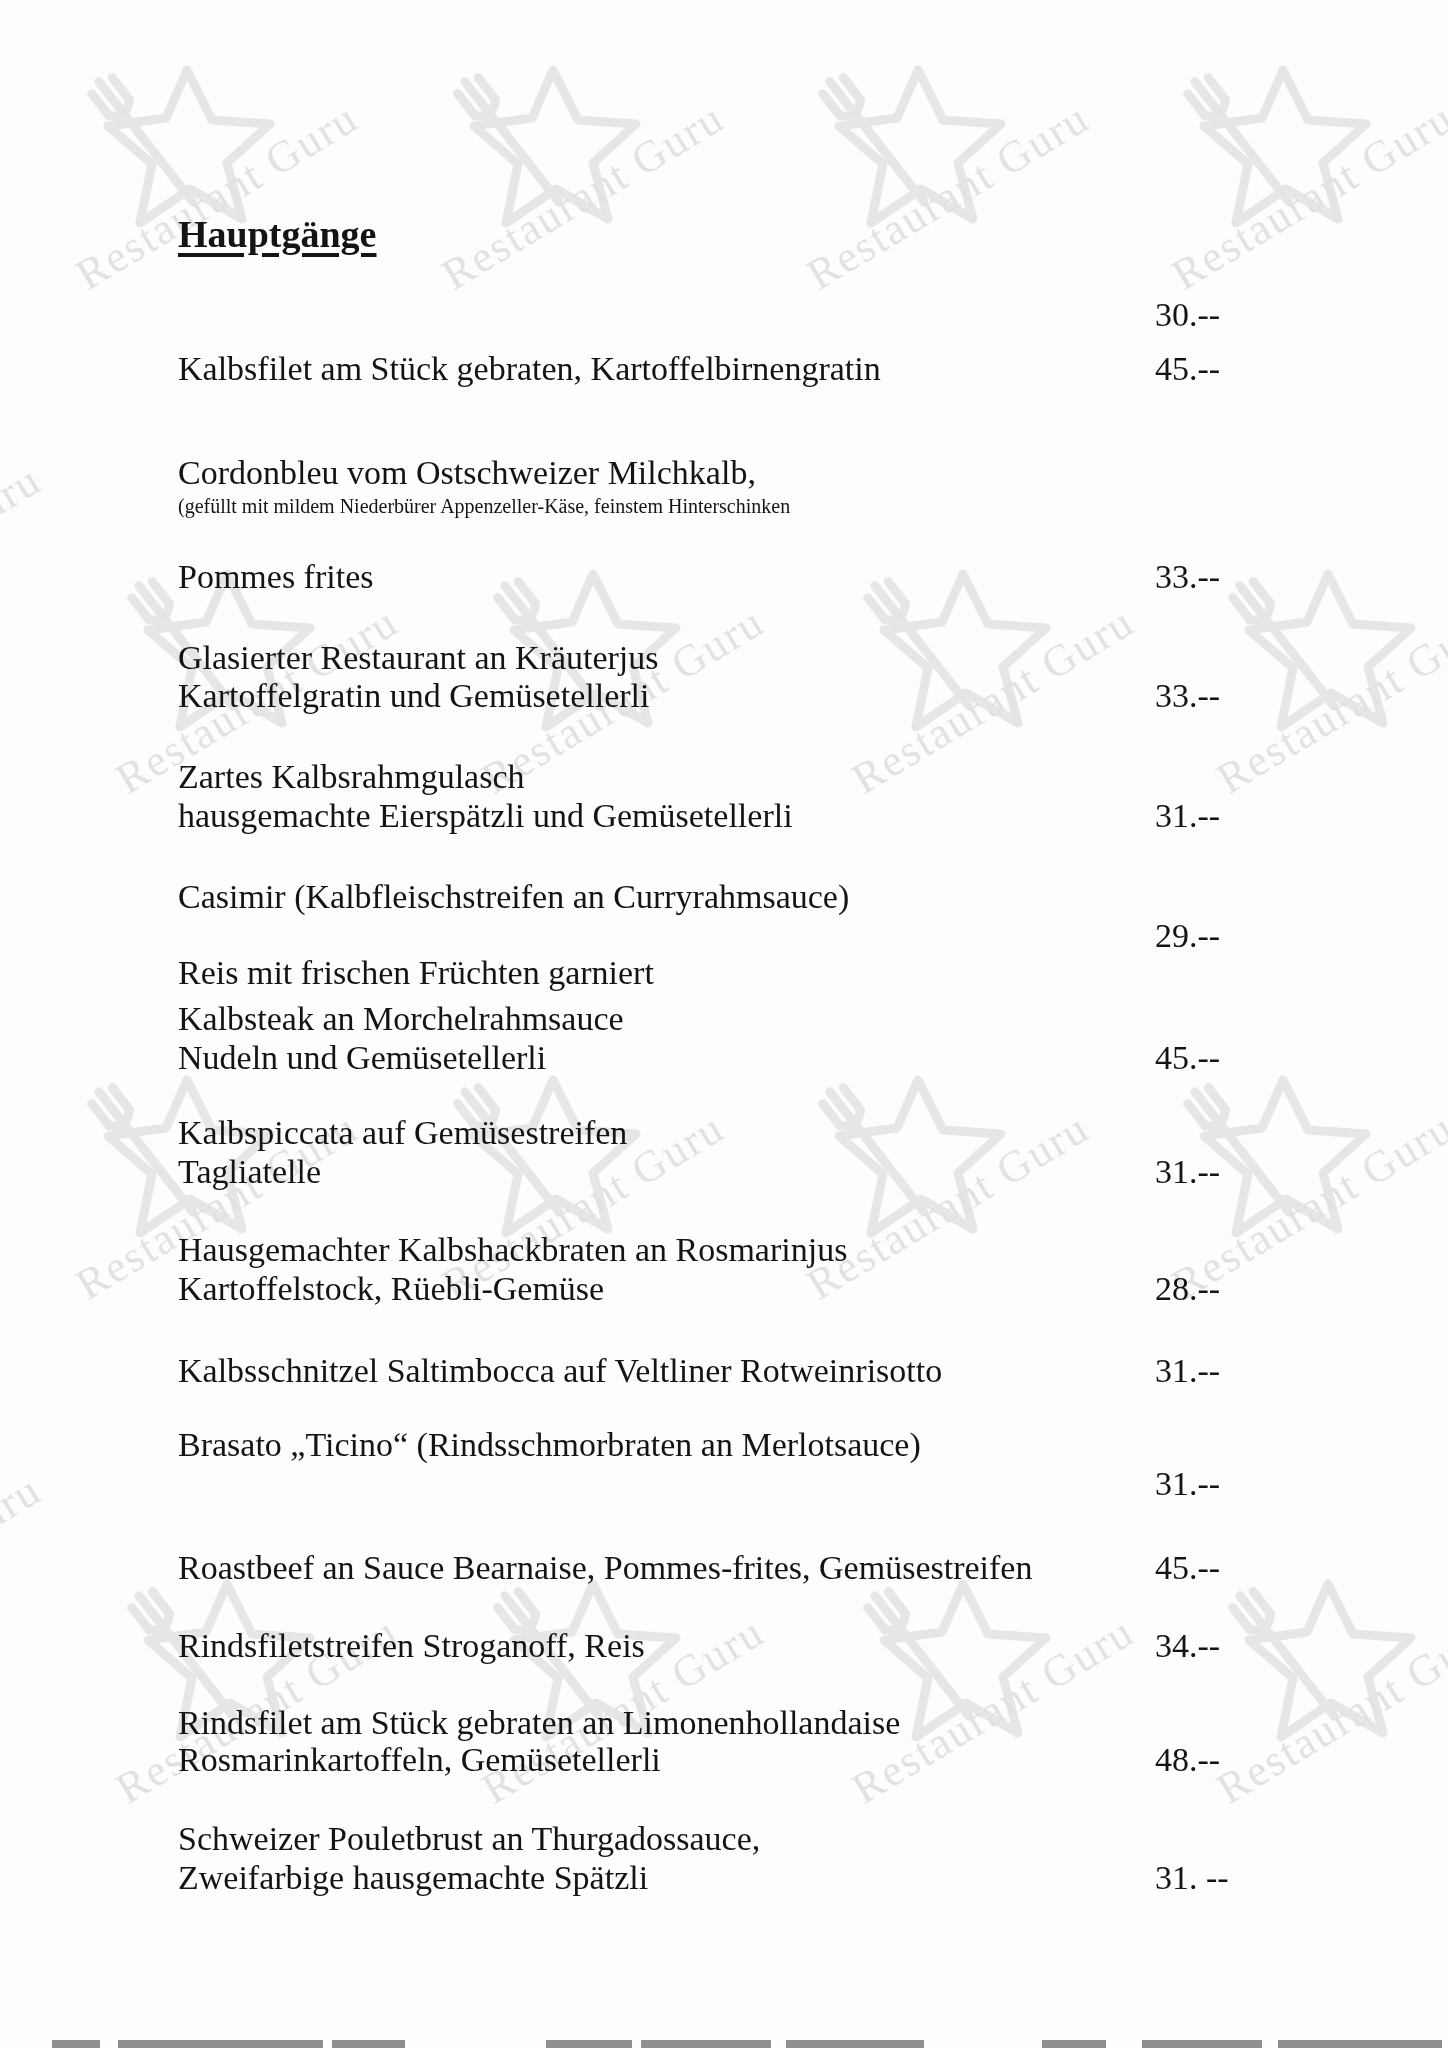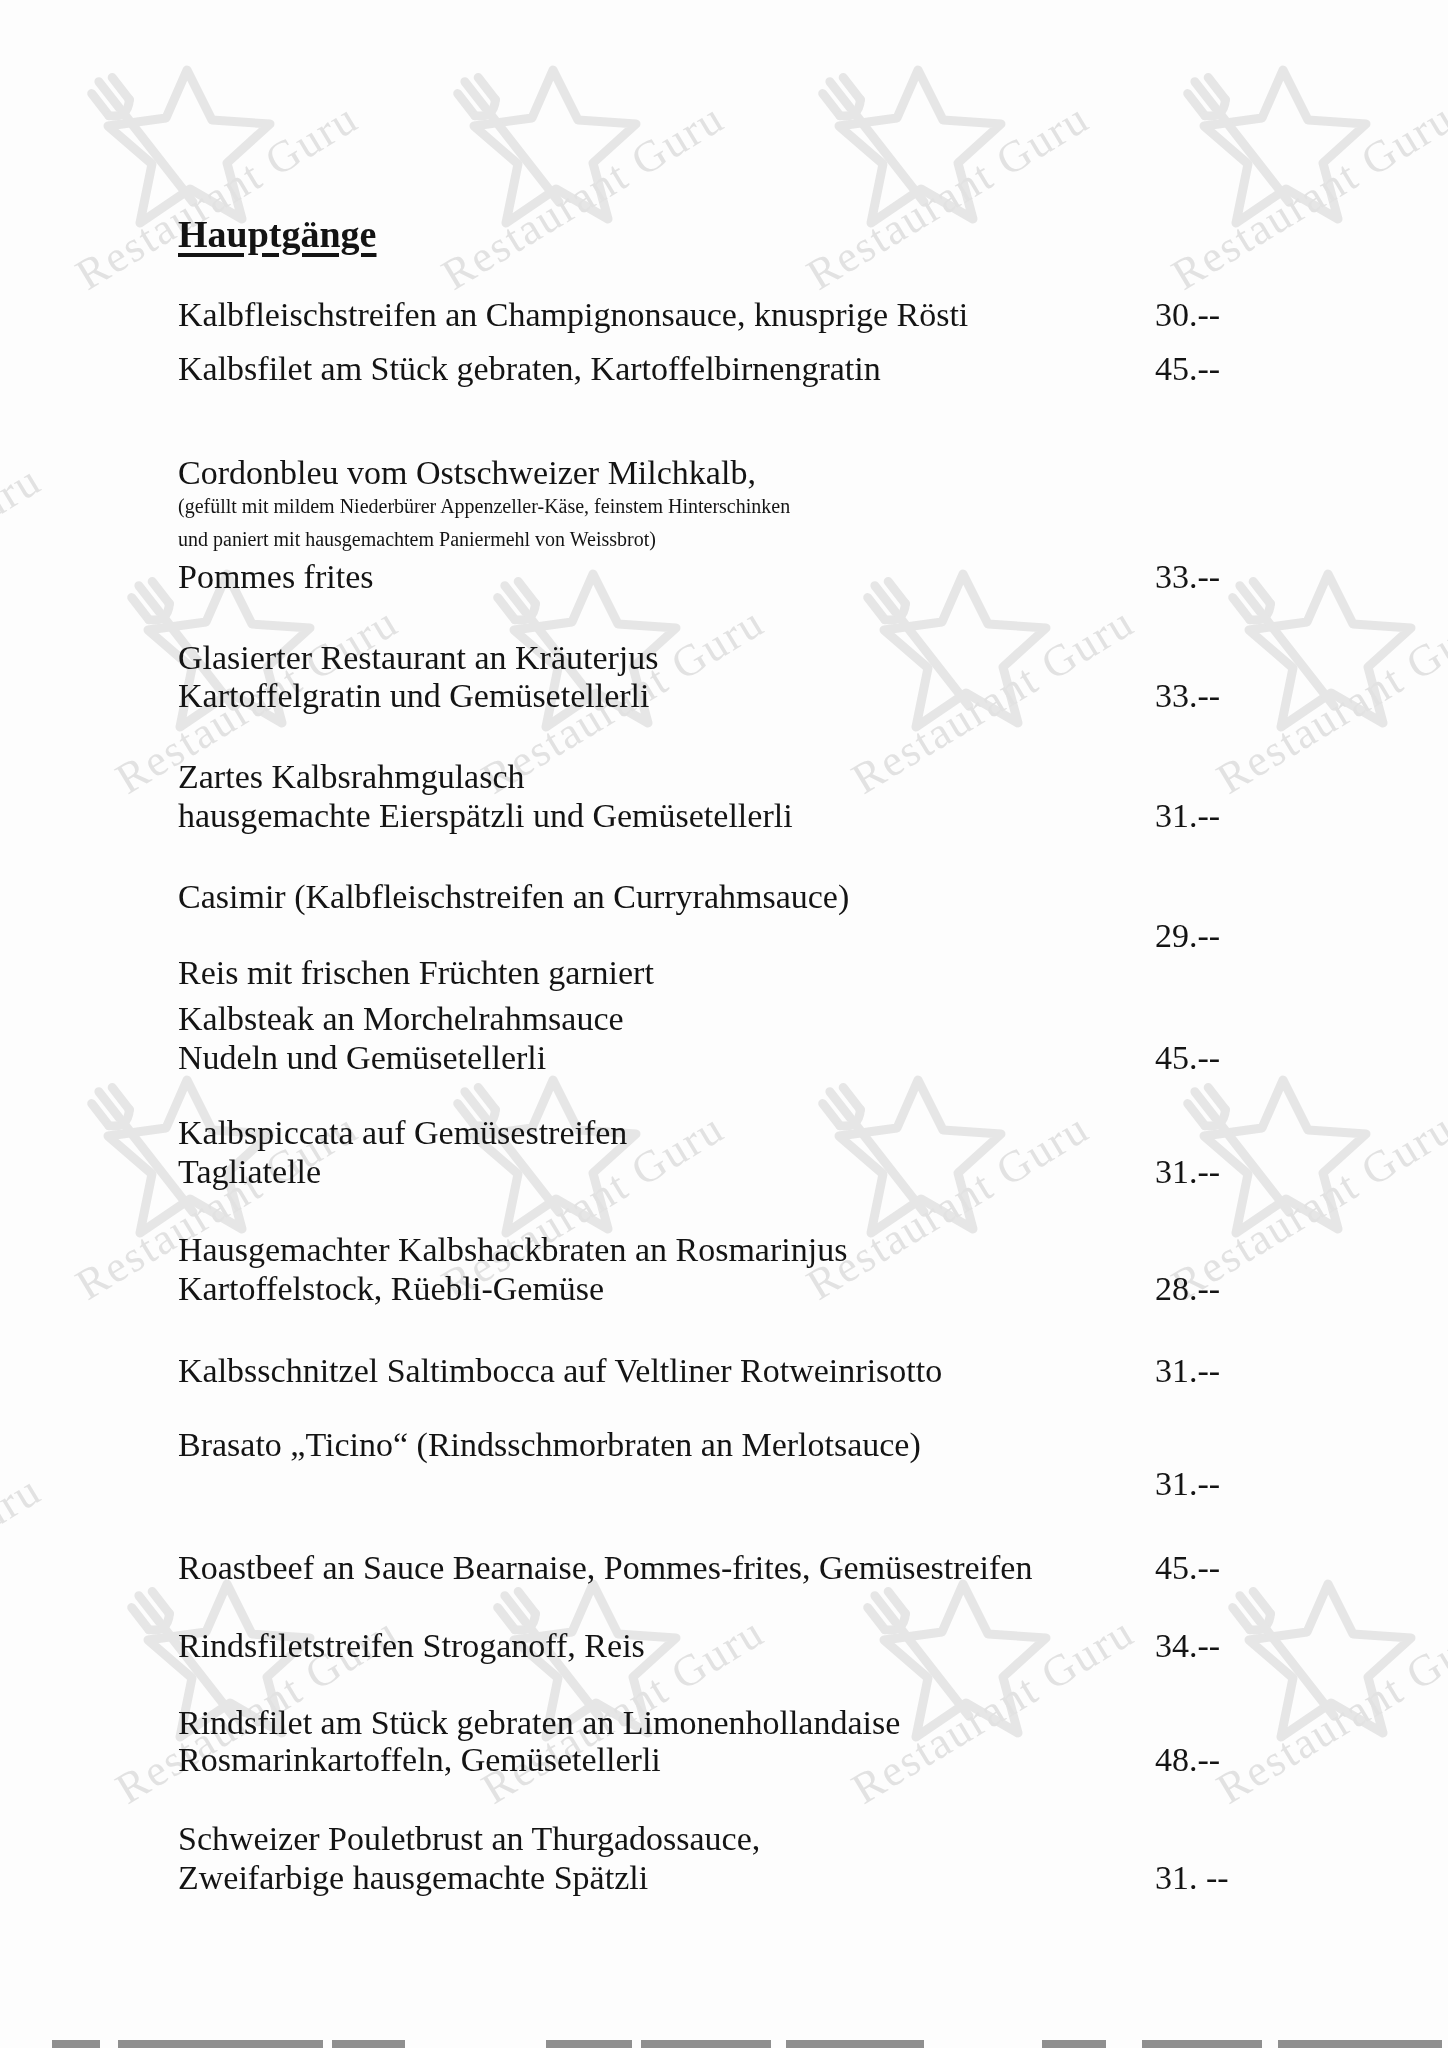--- a/index.html
+++ b/index.html
@@ -284,29 +284,27 @@
             <path d="M45 48 Q58 62 71 48"></path>
             <path d="M58 54 V168"></path>
           </g>
       </svg>
       <span class="wm-text">Restaurant Guru</span>
     </div>
   </div>
 
   <div class="title">Hauptgänge</div>
 
-  <div class="line" style="top:298px">Kalbfleischstreifen an Champignonsauce, knusprige Rösti</div>
   <div class="price" style="top:298px">30.--</div>
 
   <div class="line" style="top:352px">Kalbsfilet am Stück gebraten, Kartoffelbirnengratin</div>
   <div class="price" style="top:352px">45.--</div>
 
   <div class="line" style="top:456px">Cordonbleu vom Ostschweizer Milchkalb,</div>
   <div class="line small" style="top:496px">(gefüllt mit mildem Niederbürer Appenzeller-Käse, feinstem Hinterschinken</div>
-  <div class="line small" style="top:529px">und paniert mit hausgemachtem Paniermehl von Weissbrot)</div>
   <div class="line" style="top:560px">Pommes frites</div>
   <div class="price" style="top:560px">33.--</div>
 
   <div class="line" style="top:641px">Glasierter Restaurant an Kräuterjus</div>
   <div class="line" style="top:679px">Kartoffelgratin und Gemüsetellerli</div>
   <div class="price" style="top:679px">33.--</div>
 
   <div class="line" style="top:760px">Zartes Kalbsrahmgulasch</div>
   <div class="line" style="top:799px">hausgemachte Eierspätzli und Gemüsetellerli</div>
   <div class="price" style="top:799px">31.--</div>

